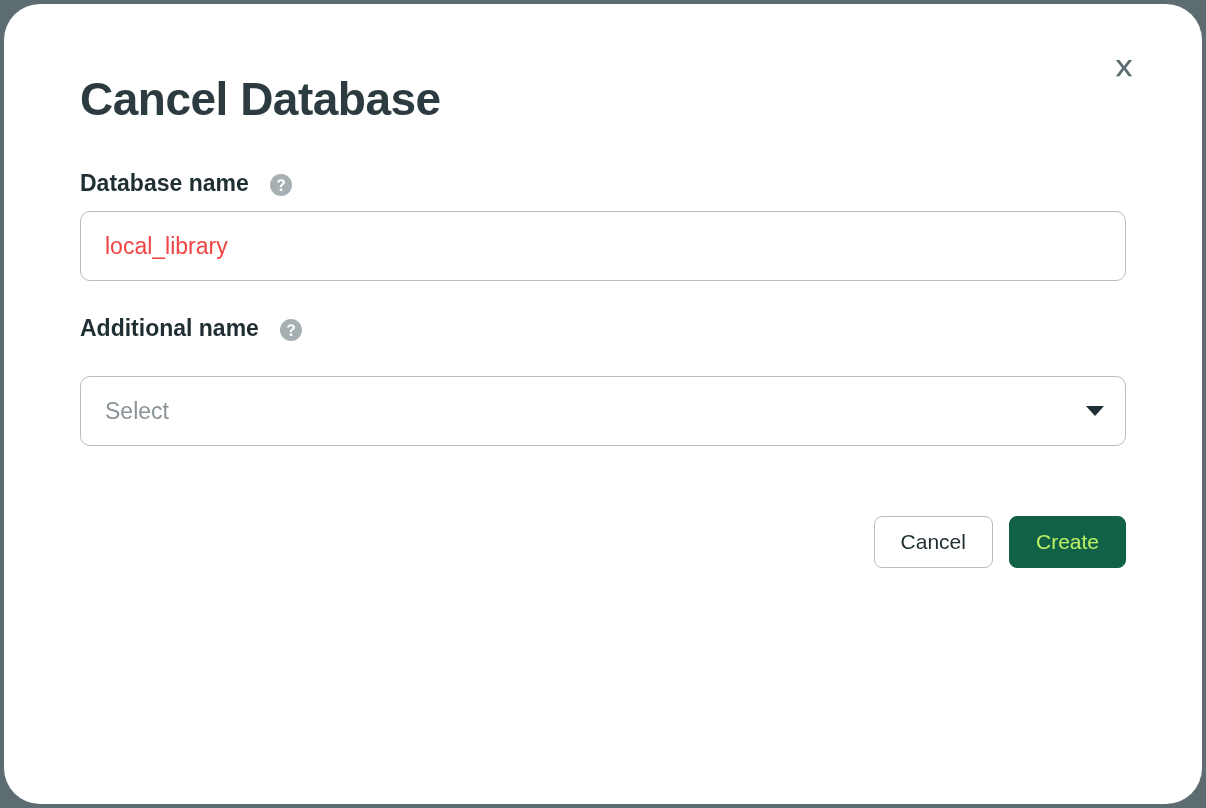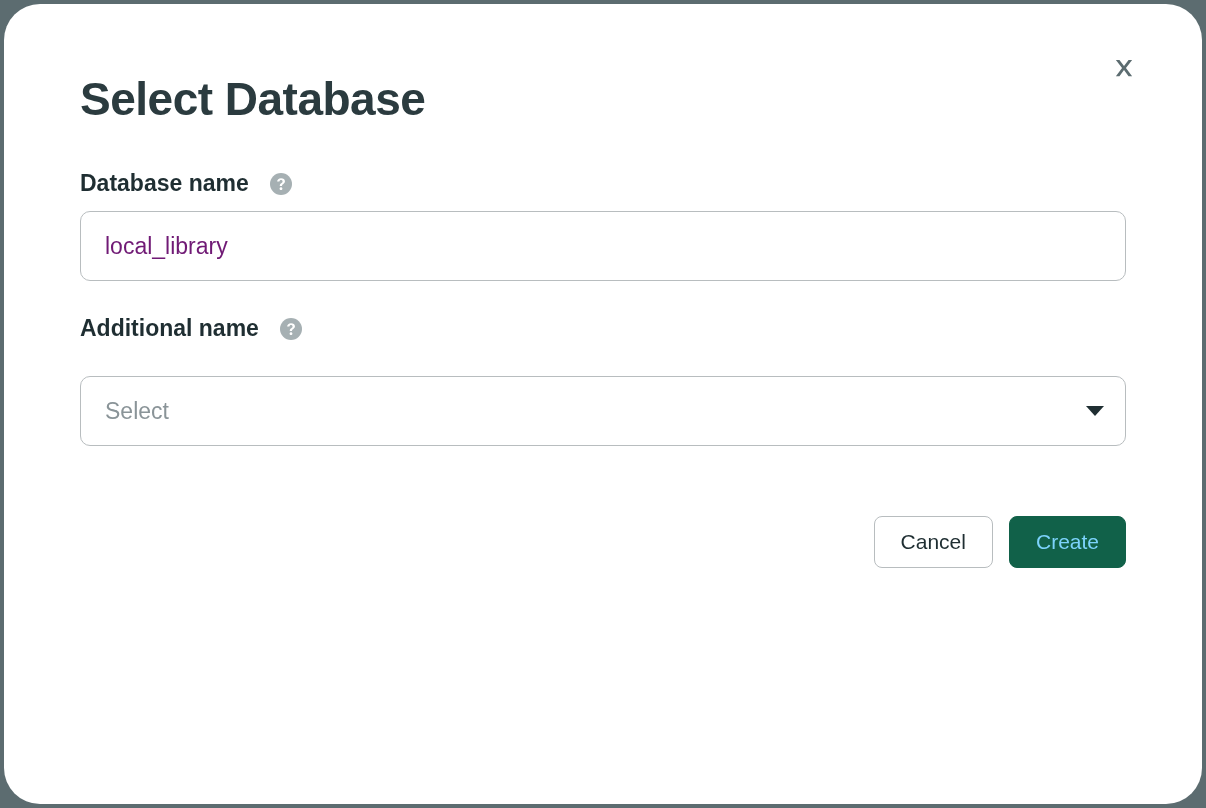--- a/index.html
+++ b/index.html
@@ -46,21 +46,21 @@
       font-weight: 700;
       color: #2b3b3f;
       letter-spacing: -0.5px;
       margin-bottom: 44px;
     }
     .form-group {
       margin-bottom: 34px;
     }
     .form-label-row {
       display: flex;
-      align-items: center;
+      align-items: flex-end;
       gap: 20px;
       margin-bottom: 14px;
     }
     .form-label {
       font-size: 23px;
       font-weight: 700;
       color: #1f2e32;
     }
     .help-icon {
       width: 24px;
@@ -75,21 +75,21 @@
       width: 24px;
       height: 24px;
     }
     .text-input {
       width: 100%;
       height: 70px;
       border: 1.5px solid #b8bdbf;
       border-radius: 10px;
       padding: 0 24px;
       font-size: 23px;
-      color: #701a75;
+      color: #ef4444;
       font-family: inherit;
       background: #ffffff;
       outline: none;
     }
     .select-wrap {
       position: relative;
       width: 100%;
     }
     .select-input {
       width: 100%;
@@ -141,37 +141,37 @@
       justify-content: center;
     }
     .btn-cancel {
       background: #ffffff;
       border: 1.5px solid #b8bdbf;
       color: #1f2e32;
     }
     .btn-create {
       background: #116149;
       border: 1.5px solid #116149;
-      color: #7dd3fc;
+      color: #bef264;
     }
   </style>
 </head>
 <body>
 
 <div class="modal">
 
   <div class="close-btn">
     <span>
       <svg viewBox="0 0 24 24" fill="currentColor">
         <path d="M19.5 4.5 L13.8 12 L19.5 19.5 L16.2 19.5 L12 13.9 L7.8 19.5 L4.5 19.5 L10.2 12 L4.5 4.5 L7.8 4.5 L12 10.1 L16.2 4.5 Z"></path>
       </svg>
     </span>
   </div>
 
-  <h1 class="modal-title">Select Database</h1>
+  <h1 class="modal-title">Cancel Database</h1>
 
   <div class="form-group">
     <div class="form-label-row">
       <span class="form-label">Database name</span>
       <span class="help-icon">
         <svg viewBox="0 0 24 24" fill="currentColor">
           <circle cx="12" cy="12" r="11"></circle>
           <path fill="#ffffff" d="M12 6.2c-2.2 0-3.8 1.4-3.9 3.4h2.3c.05-.95.7-1.55 1.6-1.55.9 0 1.55.55 1.55 1.35 0 .75-.35 1.15-1.3 1.75-1.05.65-1.5 1.35-1.45 2.45v.5h2.25v-.4c0-.75.3-1.15 1.3-1.75 1.05-.65 1.6-1.5 1.6-2.65 0-1.85-1.55-3.1-3.95-3.1zM12 15.3c-.8 0-1.4.6-1.4 1.35s.6 1.35 1.4 1.35 1.4-.6 1.4-1.35-.6-1.35-1.4-1.35z"></path>
         </svg>
       </span>

